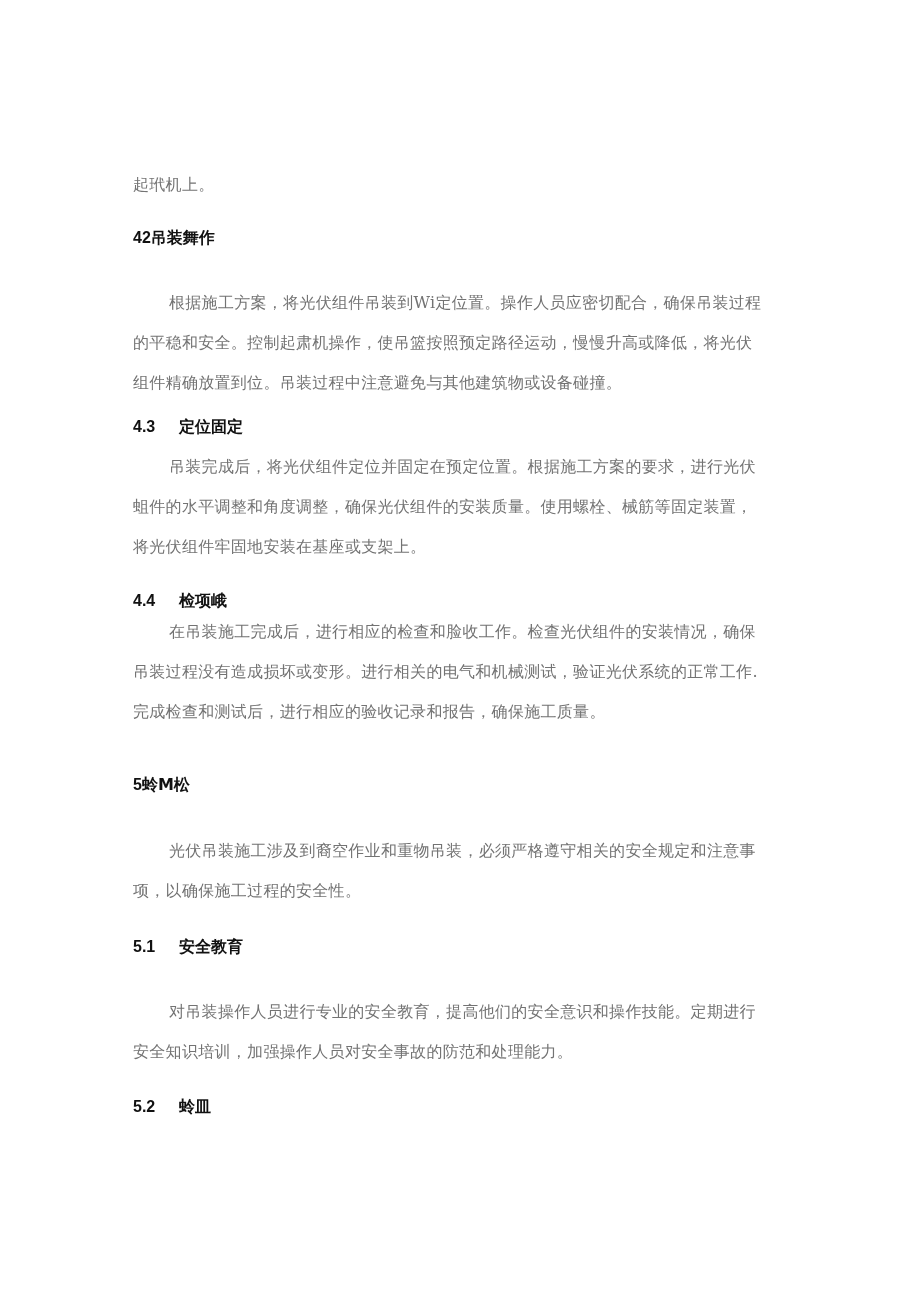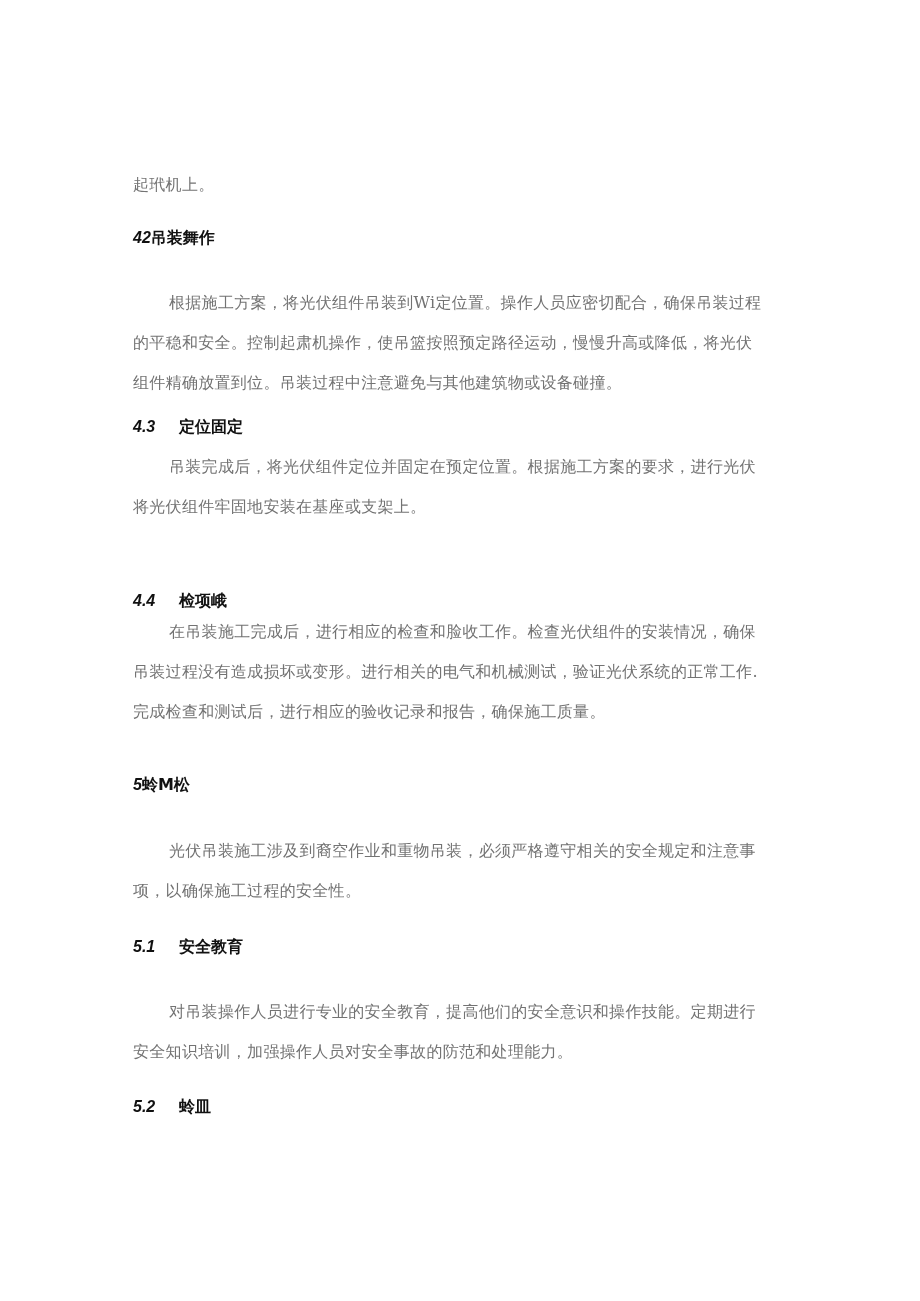--- a/index.html
+++ b/index.html
@@ -46,21 +46,20 @@
       font-family: "DejaVu Sans", "Liberation Sans", sans-serif;
       font-size: 16px;
       color: #111;
       margin: 0;
       white-space: nowrap;
     }
     .heading .num {
       font-family: "Liberation Sans", "DejaVu Sans", sans-serif;
       font-weight: bold;
       display: inline-block;
-      font-style: italic;
     }
     .heading .num.spaced {
       width: 46px;
     }
     .heading .title {
       display: inline-block;
     }
   </style>
 </head>
 <body>
@@ -80,20 +79,21 @@
     <span class="line">的平稳和安全。控制起肃机操作，使吊篮按照预定路径运动，慢慢升高或降低，将光伏</span>
     <span class="line">组件精确放置到位。吊装过程中注意避免与其他建筑物或设备碰撞。</span>
   </p>
 
   <h2 class="heading" style="top:417px;">
     <span class="num spaced">4.3</span><span class="title">定位固定</span>
   </h2>
 
   <p class="para" style="top:447px;">
     <span class="line indent">吊装完成后，将光伏组件定位并固定在预定位置。根据施工方案的要求，进行光伏</span>
+    <span class="line">蛆件的水平调整和角度调整，确保光伏组件的安装质量。使用螺栓、械筋等固定装置，</span>
     <span class="line">将光伏组件牢固地安装在基座或支架上。</span>
   </p>
 
   <h2 class="heading" style="top:591px;">
     <span class="num spaced">4.4</span><span class="title">检项峨</span>
   </h2>
 
   <p class="para" style="top:612px;">
     <span class="line indent">在吊装施工完成后，进行相应的检查和脸收工作。检查光伏组件的安装情况，确保</span>
     <span class="line">吊装过程没有造成损坏或变形。进行相关的电气和机械测试，验证光伏系统的正常工作.</span>

